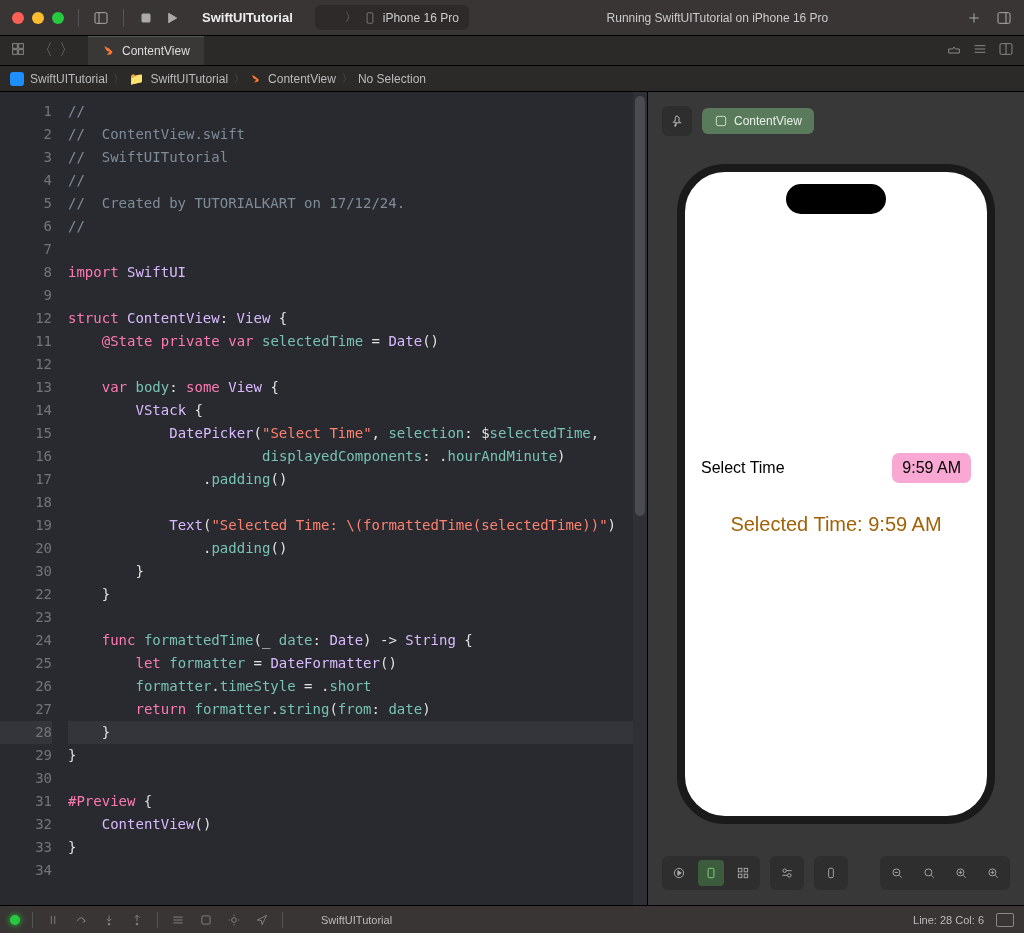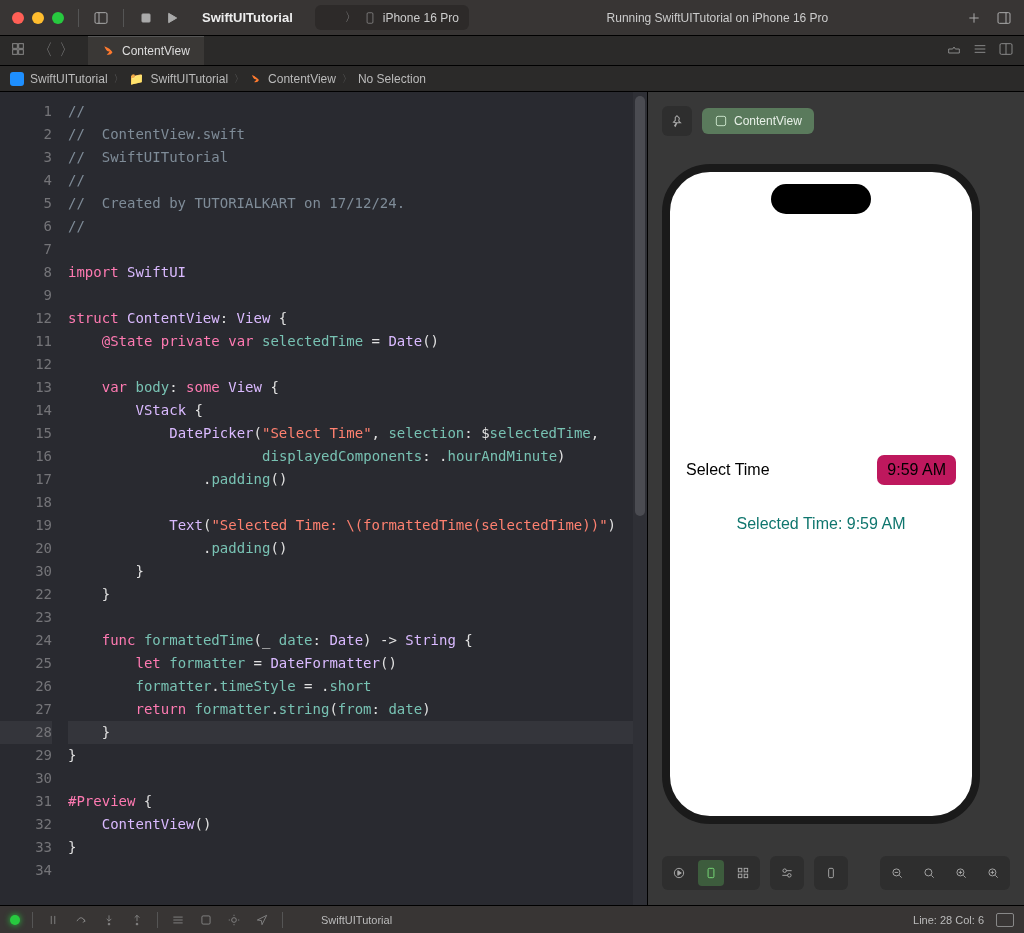--- a/index.html
+++ b/index.html
@@ -51,28 +51,28 @@
 .scroll-track{position:absolute;right:0;top:0;bottom:0;width:14px;background:#2f3036}
 .scroll-thumb{position:absolute;right:2px;top:4px;width:10px;height:420px;background:#4b4c52;border-radius:5px}
 
 
 .preview{flex:1;background:#383838;display:flex;flex-direction:column;padding:14px;gap:14px;position:relative}
 .preview-top{display:flex;align-items:center;gap:10px}
 .pin-btn{width:30px;height:30px;background:#2e2e2e;border-radius:6px;display:flex;align-items:center;justify-content:center;color:#aaa}
 .pin-btn svg{width:14px;height:14px;stroke:#aaa;fill:none;stroke-width:1.8}
 .preview-badge{display:flex;align-items:center;gap:6px;background:#5a7a5c;border-radius:6px;padding:6px 12px;font-size:12px;color:#e8f0e8}
 .preview-badge .pv-ico{width:14px;height:14px}
-.phone-wrap{flex:1;display:flex;align-items:flex-start;padding-top:14px}
+.phone-wrap{flex:1;display:flex;align-items:flex-start;justify-content:center;padding-top:14px}
 .phone{width:318px;height:660px;border-radius:48px;border:8px solid #1a1a1a;background:#fff;position:relative;overflow:hidden}
 .island{position:absolute;top:12px;left:50%;transform:translateX(-50%);width:100px;height:30px;background:#000;border-radius:18px}
 .app-content{position:absolute;top:0;left:0;right:0;bottom:0;display:flex;flex-direction:column;justify-content:center;align-items:stretch;padding:0 16px;gap:30px;color:#000;font-size:16px}
 .dp-row{display:flex;align-items:center;justify-content:space-between}
 .dp-label{font-size:16px;color:#000}
-.dp-value{background:#be185d;border-radius:7px;padding:6px 10px;font-size:16px;color:#000}
-.sel-text{text-align:center;font-size:16px;color:#0f766e}
+.dp-value{background:#f9a8d4;border-radius:7px;padding:6px 10px;font-size:16px;color:#000}
+.sel-text{text-align:center;font-size:20px;color:#a16207}
 
 .preview-toolbar{height:36px;display:flex;align-items:center;gap:10px}
 .pv-group{display:flex;gap:6px;background:#2e2e2e;border-radius:6px;padding:4px}
 .pv-btn{width:26px;height:26px;display:flex;align-items:center;justify-content:center;border-radius:4px;color:#aaa}
 .pv-btn.active{background:#3d5c3d;color:#7adf7a}
 .pv-btn svg{width:14px;height:14px;stroke:currentColor;fill:none;stroke-width:1.6}
 .pv-spacer{flex:1}
 
 
 .bottombar{height:28px;background:#383534;border-top:1px solid #000;display:flex;align-items:center;padding:0 10px;gap:12px;font-size:11px;color:#bbb}

